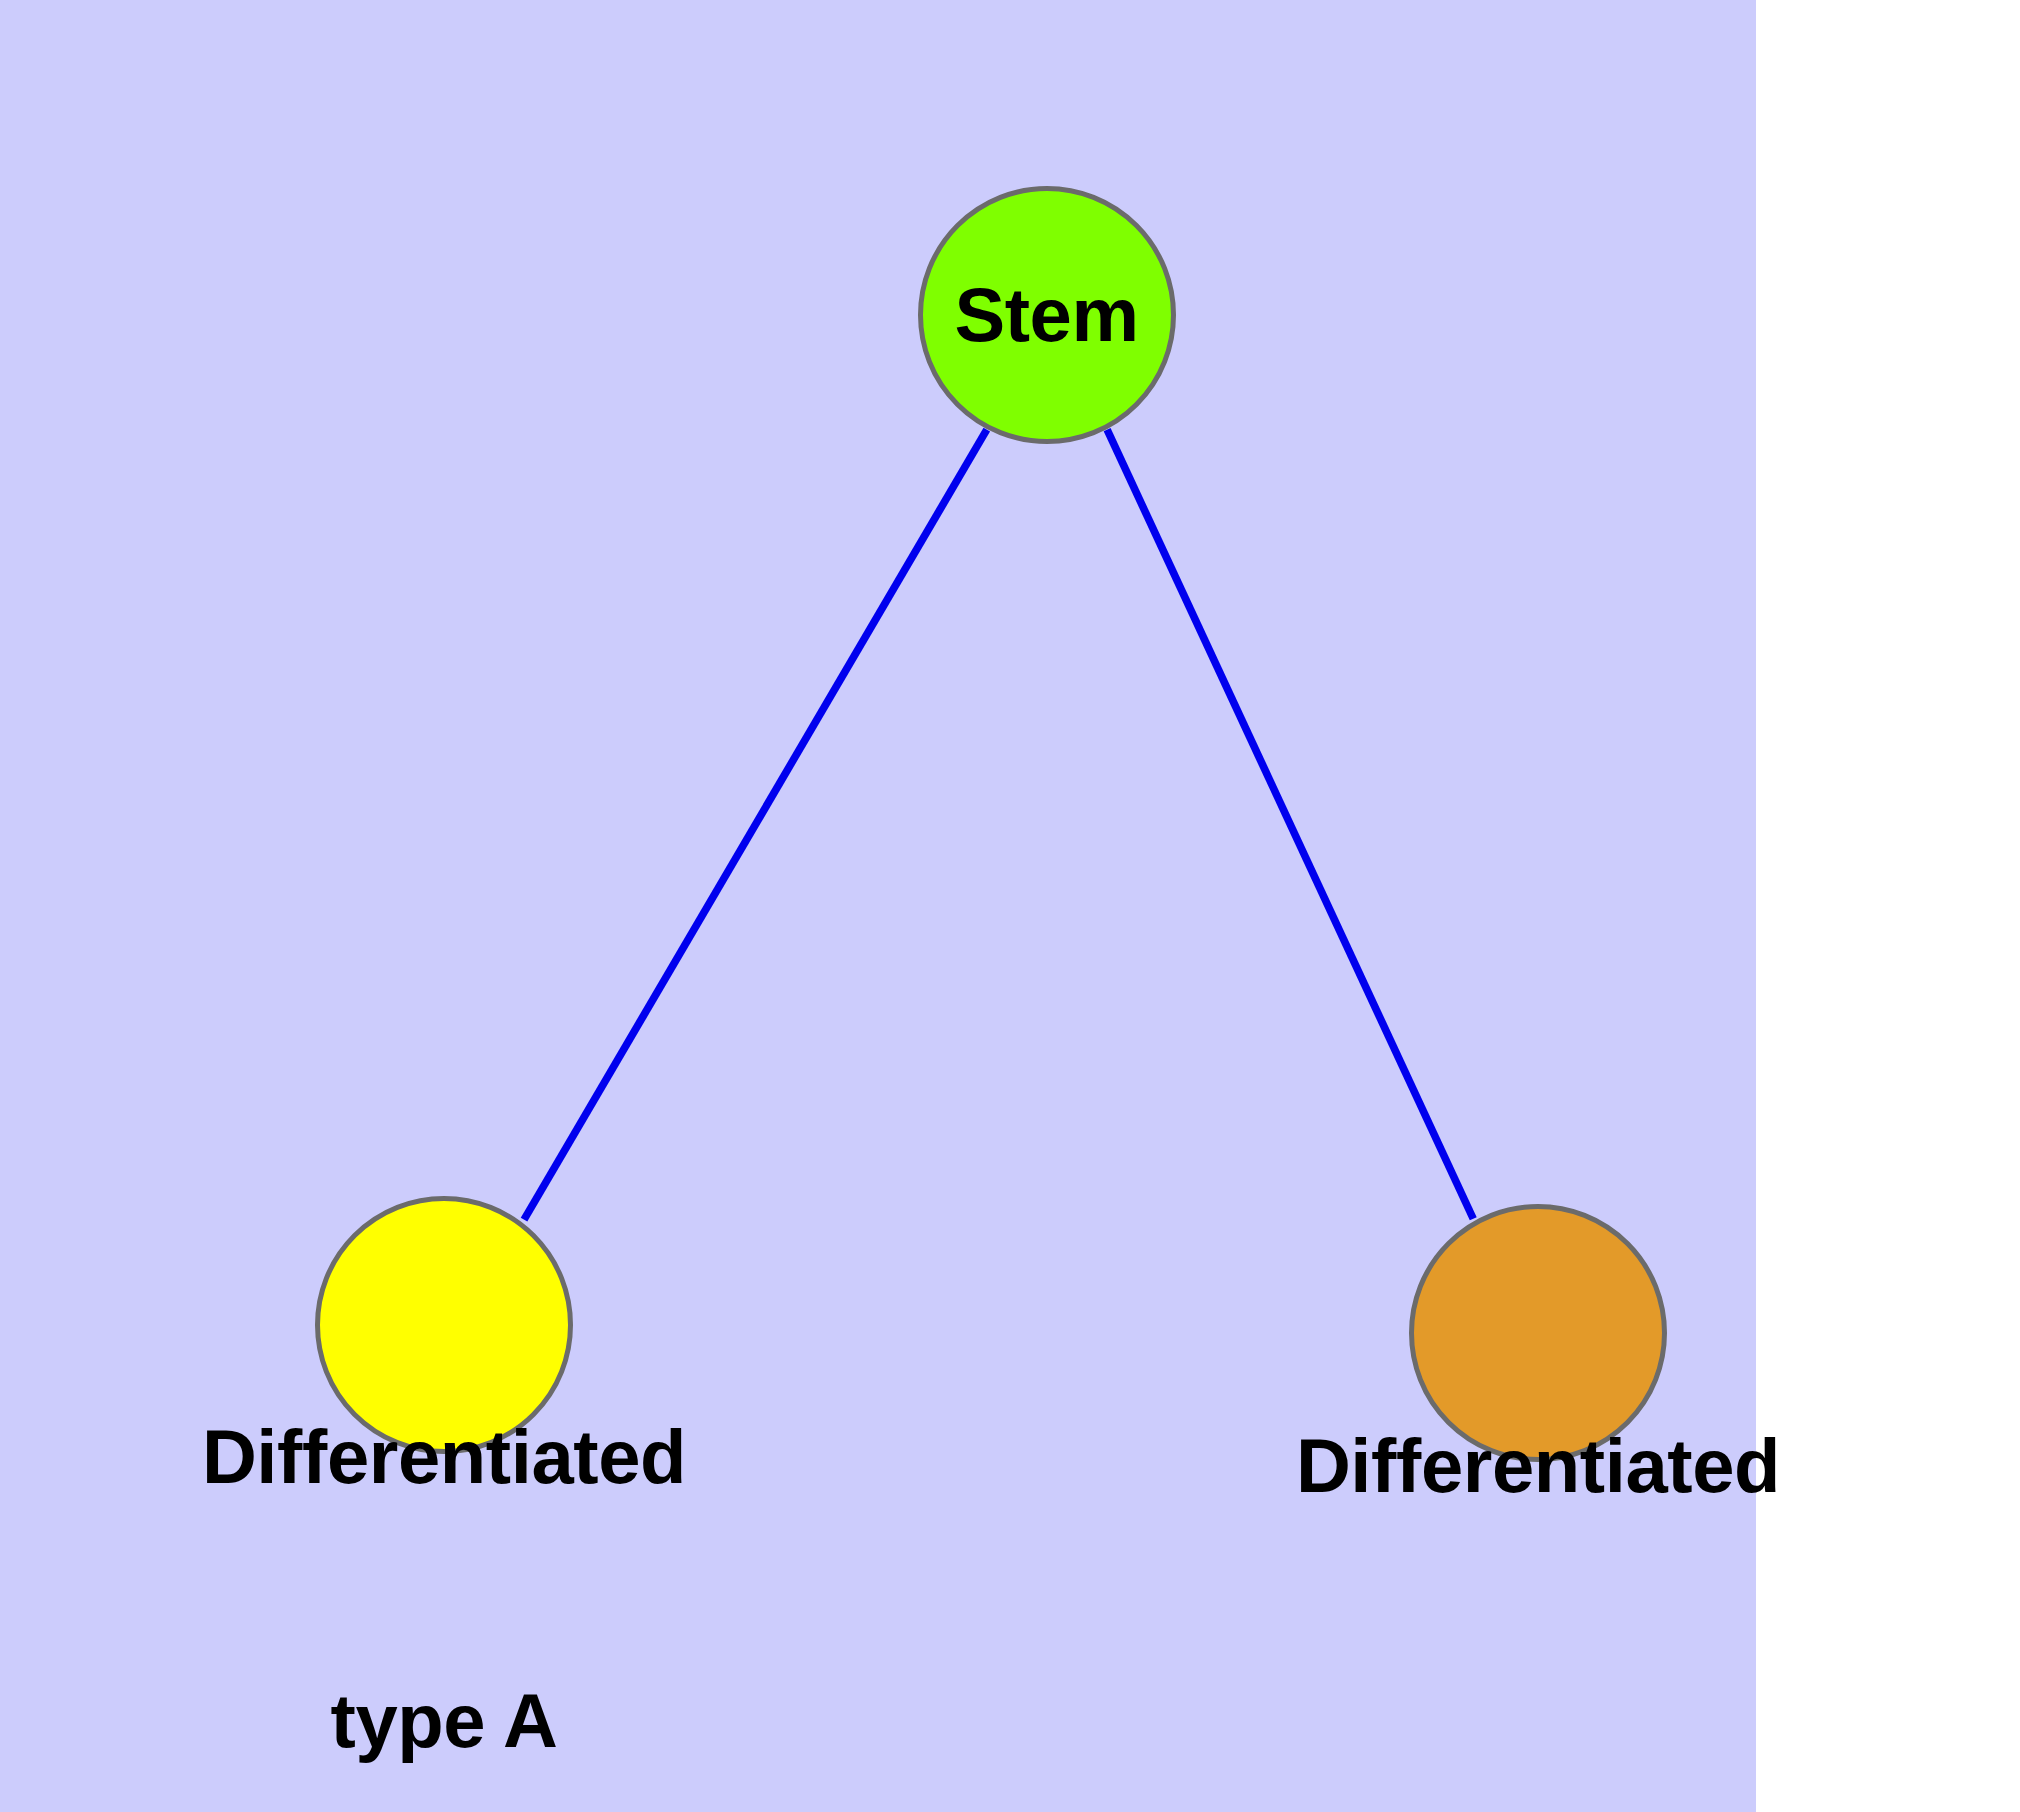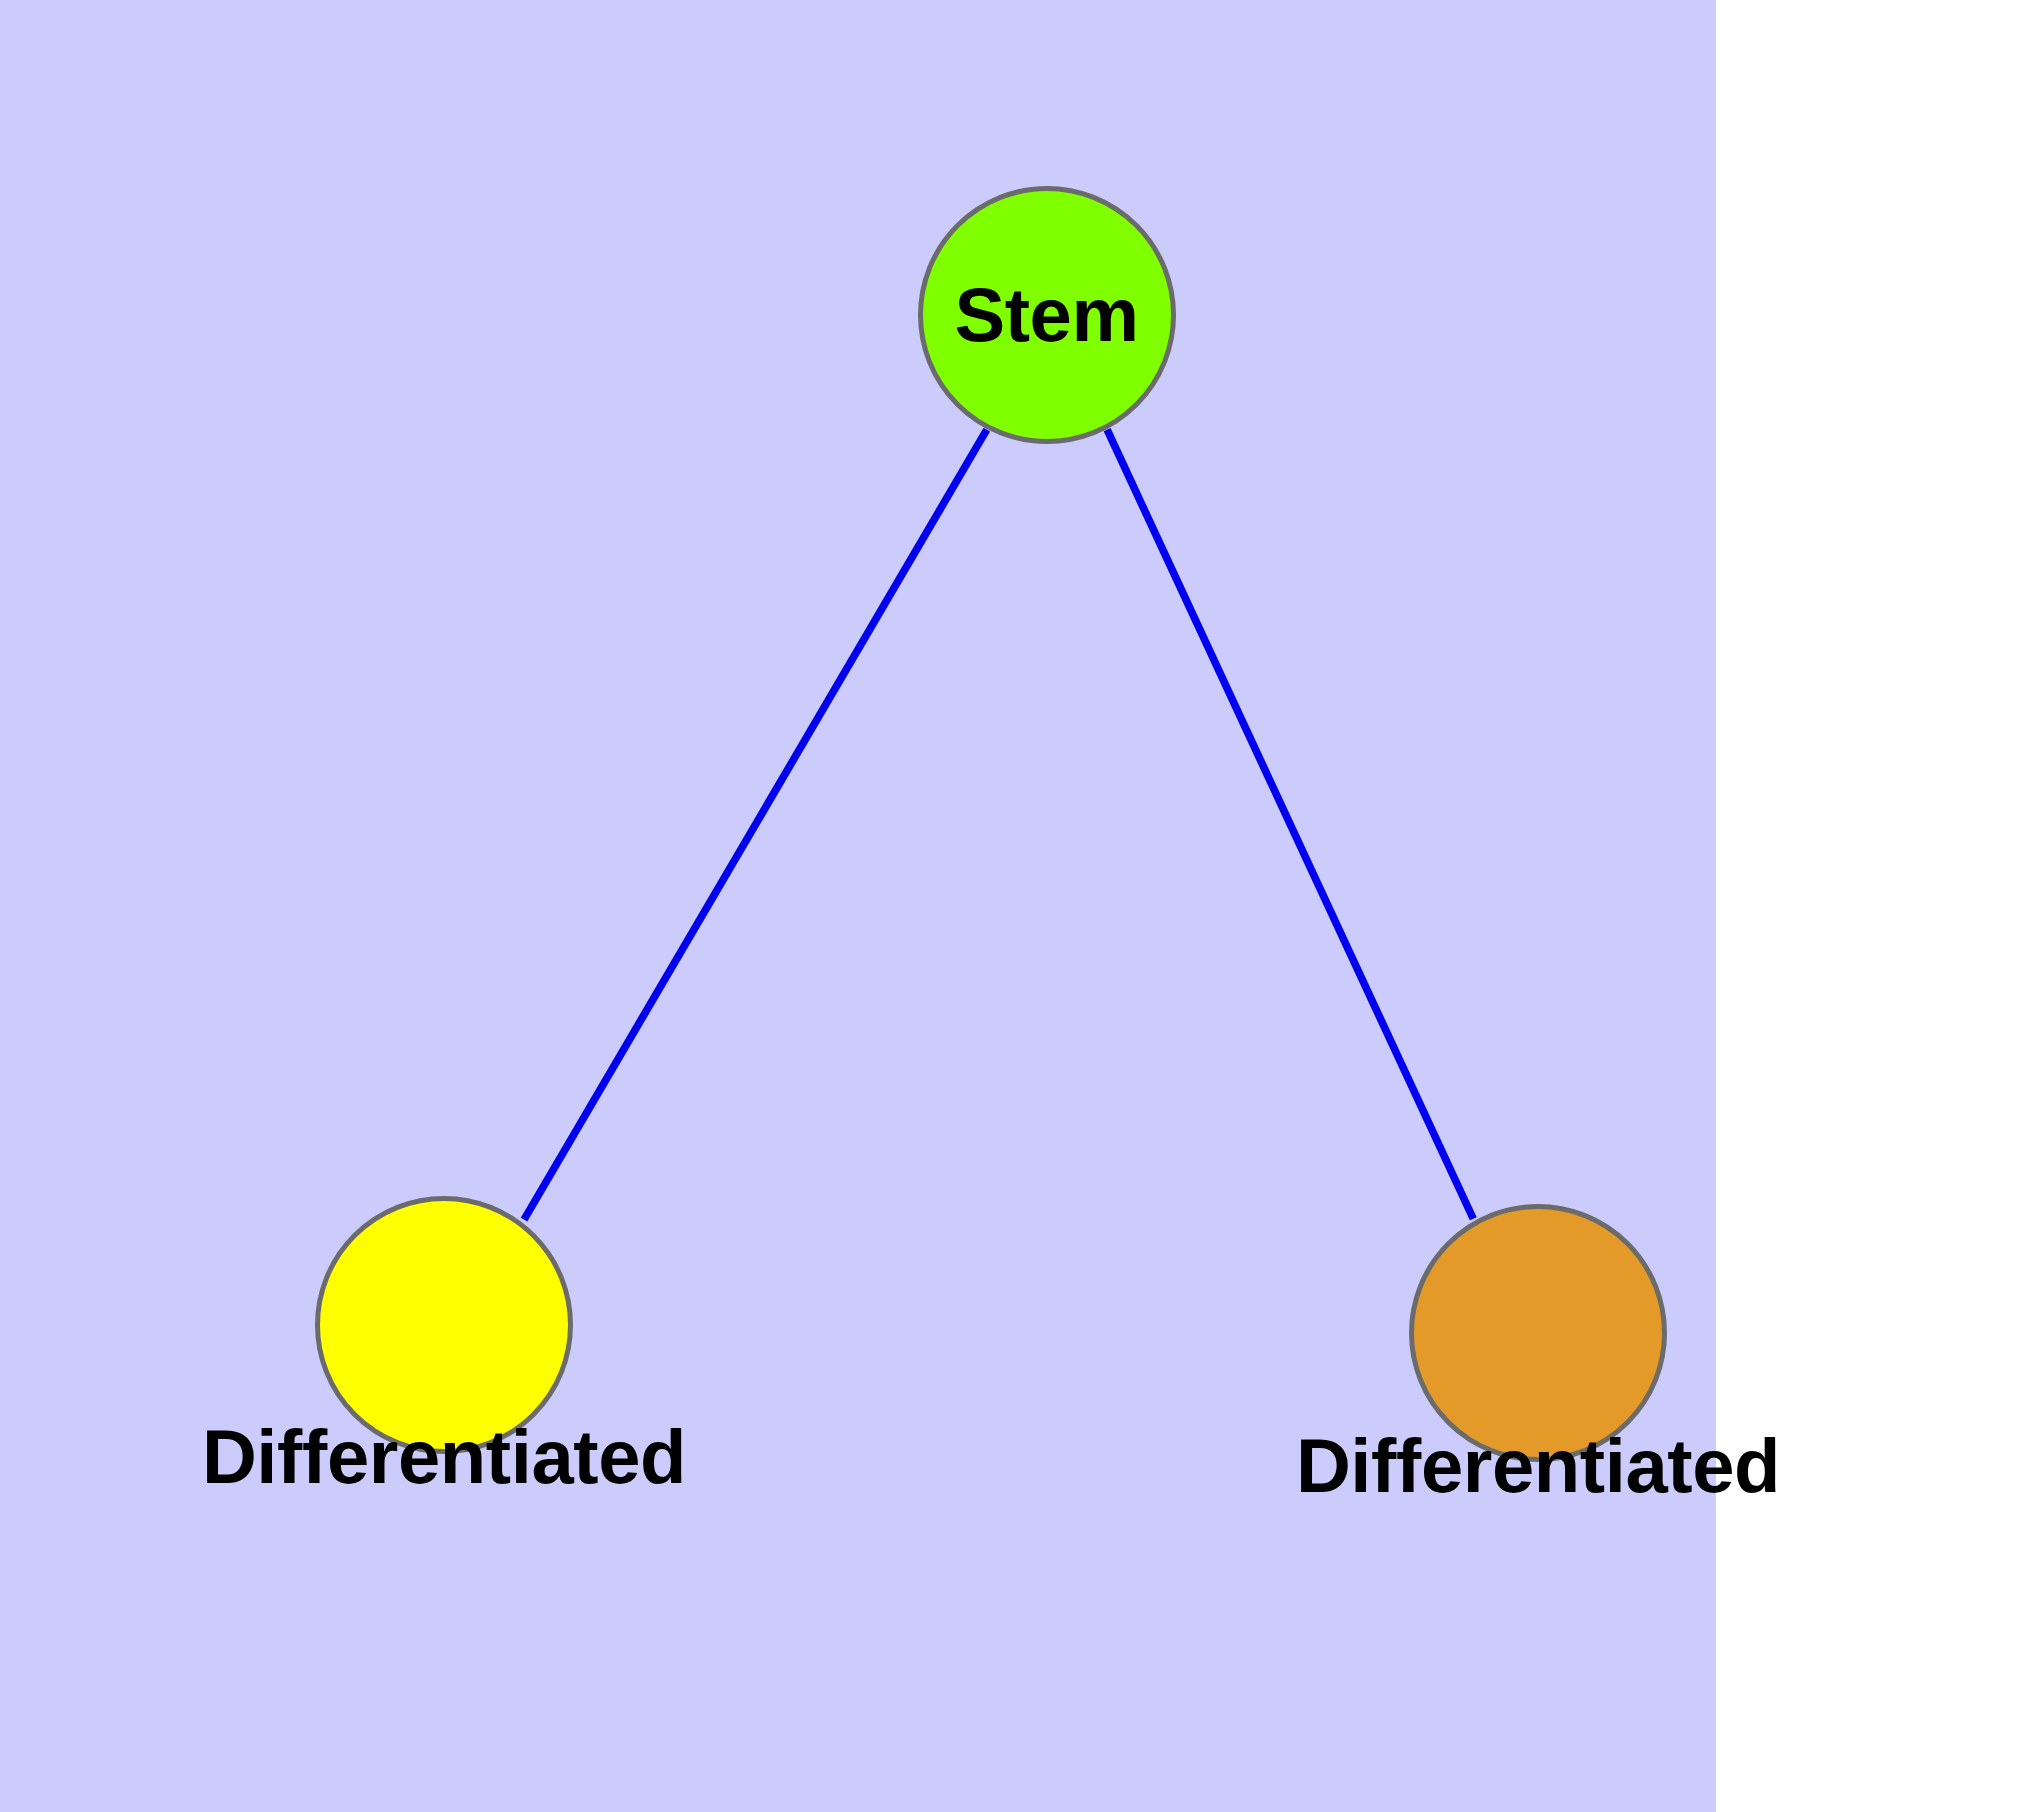--- a/index.html
+++ b/index.html
@@ -11,20 +11,21 @@
     width: 2021px;
     height: 1812px;
     overflow: hidden;
     font-family: "Liberation Sans", sans-serif;
   }
   #graph-canvas {
     position: relative;
     width: 1716px;
     height: 1812px;
     background: #ccccfc;
+    padding-left: 40px;
   }
   #edge-layer {
     position: absolute;
     left: 0;
     top: 0;
     width: 2021px;
     height: 1812px;
   }
   .node {
     position: absolute;
@@ -93,20 +94,21 @@
   <div class="node" id="node-stem" style="left: 918px; top: 186px; width: 258px; height: 258px; background: rgb(127, 255, 0); border-color: rgb(107, 107, 107);"></div>
 
   <div class="node" id="node-diff-a" style="left: 315px; top: 1196px; width: 258px; height: 258px; background: rgb(255, 255, 0); border-color: rgb(107, 107, 107);"></div>
 
   <div class="node" id="node-diff-b" style="left: 1409px; top: 1204px; width: 258px; height: 258px; background: rgb(227, 154, 41); border-color: rgb(107, 107, 107);"></div>
 
   <div class="node-label" id="label-stem" style="color: rgb(0, 0, 0);">Stem</div>
 
   <div class="node-label" id="label-diff-a" style="color: rgb(0, 0, 0);">
     <div>Differentiated</div>
+    <div>type A</div>
   </div>
 
   <div class="node-label" id="label-diff-b" style="color: rgb(0, 0, 0);">
     <div>Differentiated</div>
   </div>
 
 </div>
 
 
 </body></html>

